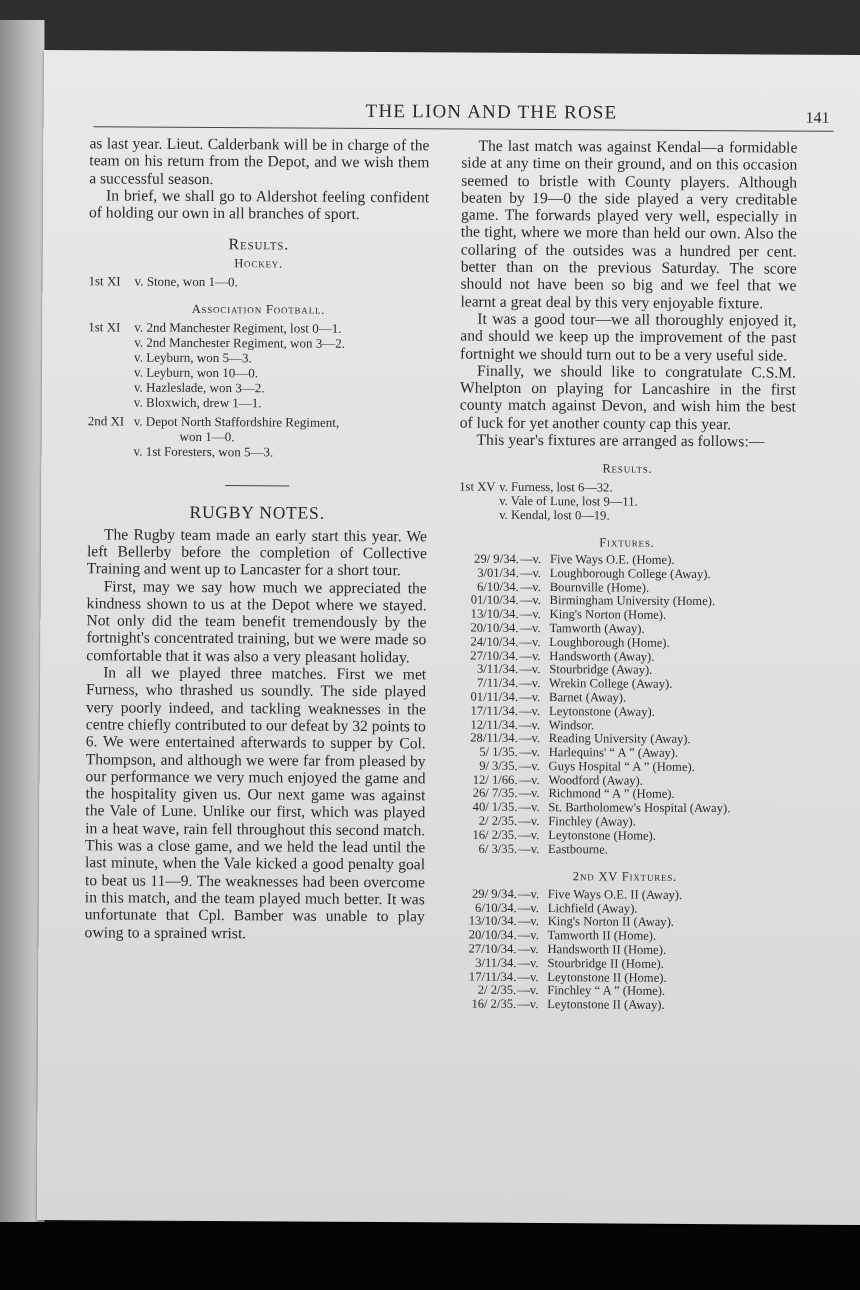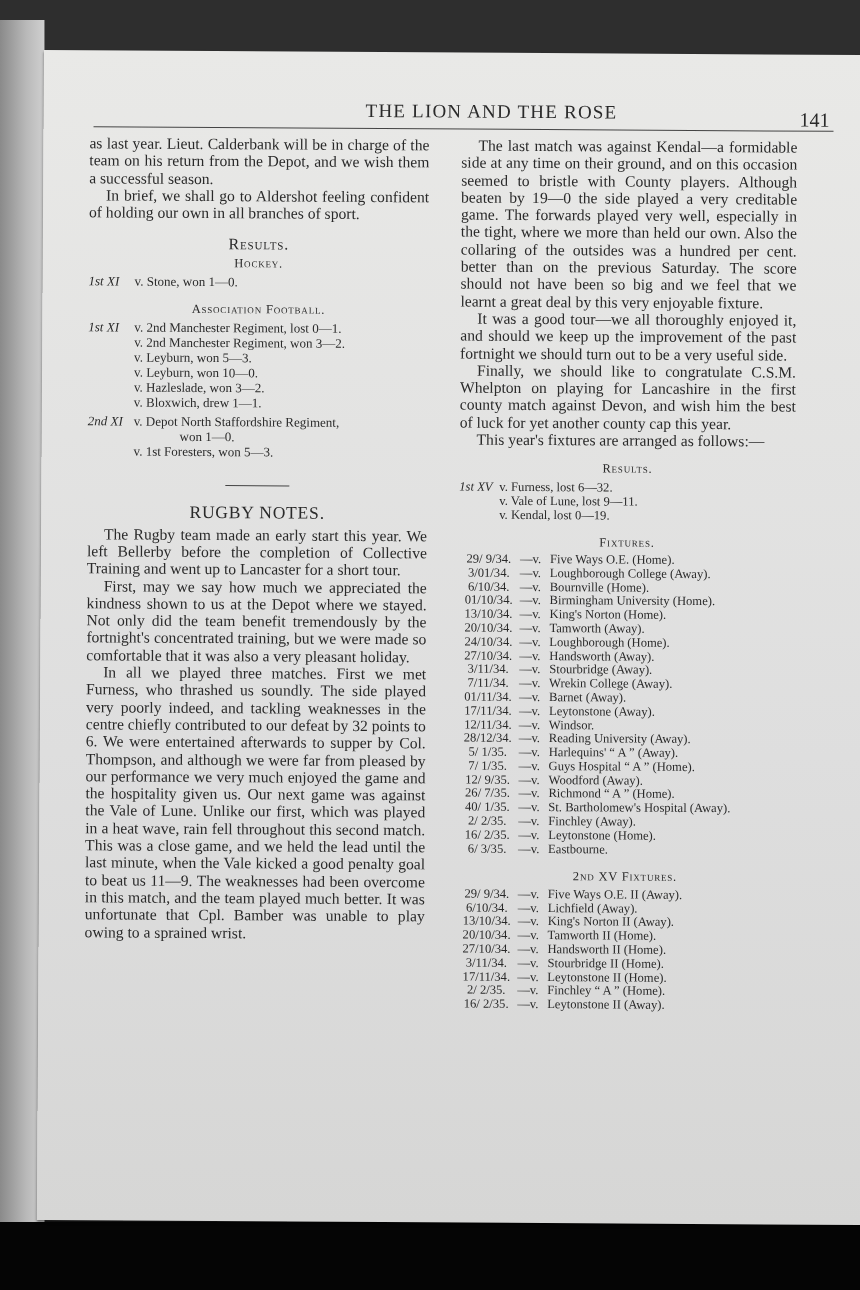--- a/index.html
+++ b/index.html
@@ -30,21 +30,21 @@
     background: #050505;
   }
   .header {
     position: absolute; left: 50px; top: 40px; width: 740px; height: 32px;
   }
   .running-title {
     position: absolute; left: 272px; top: 8px;
     font-size: 19px; letter-spacing: 1.2px;
   }
   .page-number {
-    position: absolute; right: 4px; top: 14px; font-size: 20px;
+    position: absolute; right: 4px; top: 14px; font-size: 16px;
   }
   .header-rule {
     position: absolute; left: 0; right: 0; top: 36px;
     border-top: 1.3px solid #444;
   }
   .col {
     position: absolute; top: 84px; width: 340px;
     font-size: 15.6px; line-height: 17.3px; text-align: justify;
   }
   .col-left { left: 46px; }
@@ -55,34 +55,34 @@
     text-align: center; font-variant: small-caps; letter-spacing: 0.8px;
     margin: 14px 0 2px 0; font-size: 16px;
   }
   .sub-head {
     text-align: center; font-variant: small-caps; letter-spacing: 0.8px;
     font-size: 12.5px; margin: 2px 0 2px 0;
   }
   .sub-head.gap { margin-top: 12px; }
   .res-block { font-size: 13px; line-height: 15px; margin: 0; }
   .res-row { display: flex; text-align: left; }
-  .res-team { width: 46px; flex: none; font-style: italic; }
+  .res-team { width: 46px; flex: none; }
   .res-text { flex: 1; text-align: justify; }
   .res-indent { padding-left: 46px; }
   .res-wrap { padding-left: 92px; }
   .res-group { margin-top: 4px; }
   .rule-short {
     width: 64px; margin: 26px auto 18px auto; border-top: 1.2px solid #444;
   }
   .rugby-title {
     text-align: center; font-size: 17.5px; letter-spacing: 0.8px; margin: 0 0 4px 0;
   }
   .fx-list { font-size: 12.6px; line-height: 13.8px; }
   .fx-row { display: flex; }
-  .fx-date { width: 60px; text-align: center; flex: none; }
+  .fx-date { width: 60px; text-align: right; flex: none; }
   .fx-sep { width: 30px; flex: none; padding-left: 1px; }
   .fx-opp { flex: 1; }
   .r-res { font-size: 12.6px; line-height: 14px; }
   .r-res .res-team { width: 40px; }
   .r-res .res-indent { padding-left: 40px; }
 </style>
 </head>
 <body>
 
 <div class="backdrop-top"></div>
@@ -216,36 +216,36 @@
           <span class="fx-date">17/11/34.</span>
           <span class="fx-sep">—v.</span>
           <span class="fx-opp">Leytonstone (Away).</span>
         </div>
         <div class="fx-row">
           <span class="fx-date">12/11/34.</span>
           <span class="fx-sep">—v.</span>
           <span class="fx-opp">Windsor.</span>
         </div>
         <div class="fx-row">
-          <span class="fx-date">28/12/34.</span>
+          <span class="fx-date">28/11/34.</span>
           <span class="fx-sep">—v.</span>
           <span class="fx-opp">Reading University (Away).</span>
         </div>
         <div class="fx-row">
           <span class="fx-date">5/ 1/35.</span>
           <span class="fx-sep">—v.</span>
           <span class="fx-opp">Harlequins' “ A ” (Away).</span>
         </div>
         <div class="fx-row">
-          <span class="fx-date">7/ 1/35.</span>
+          <span class="fx-date">9/ 3/35.</span>
           <span class="fx-sep">—v.</span>
           <span class="fx-opp">Guys Hospital “ A ” (Home).</span>
         </div>
         <div class="fx-row">
-          <span class="fx-date">12/ 9/35.</span>
+          <span class="fx-date">12/ 1/66.</span>
           <span class="fx-sep">—v.</span>
           <span class="fx-opp">Woodford (Away).</span>
         </div>
         <div class="fx-row">
           <span class="fx-date">26/ 7/35.</span>
           <span class="fx-sep">—v.</span>
           <span class="fx-opp">Richmond “ A ” (Home).</span>
         </div>
         <div class="fx-row">
           <span class="fx-date">40/ 1/35.</span>

